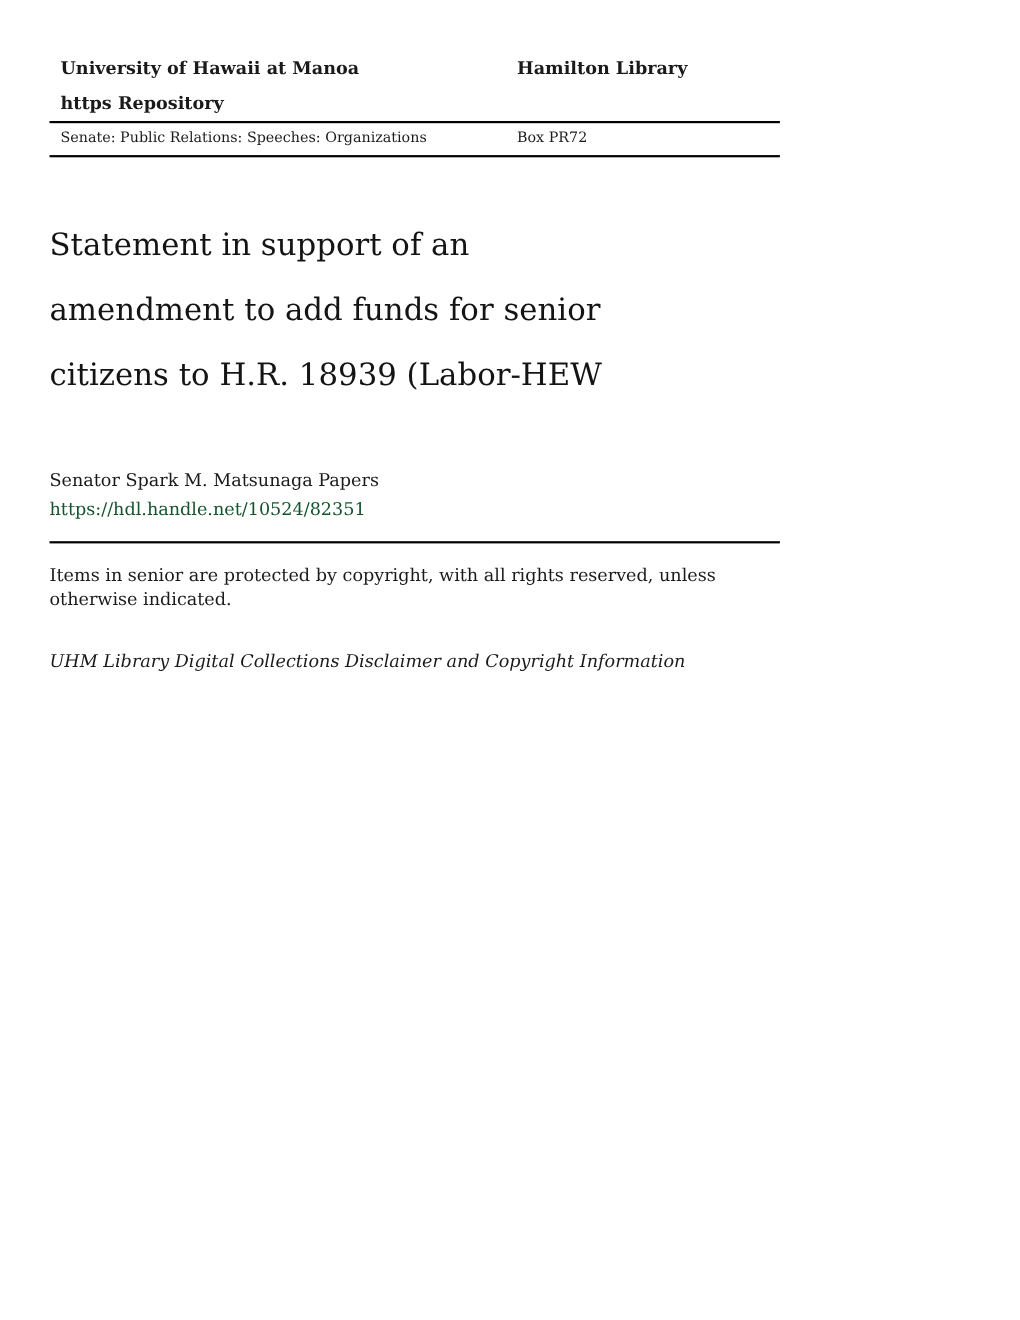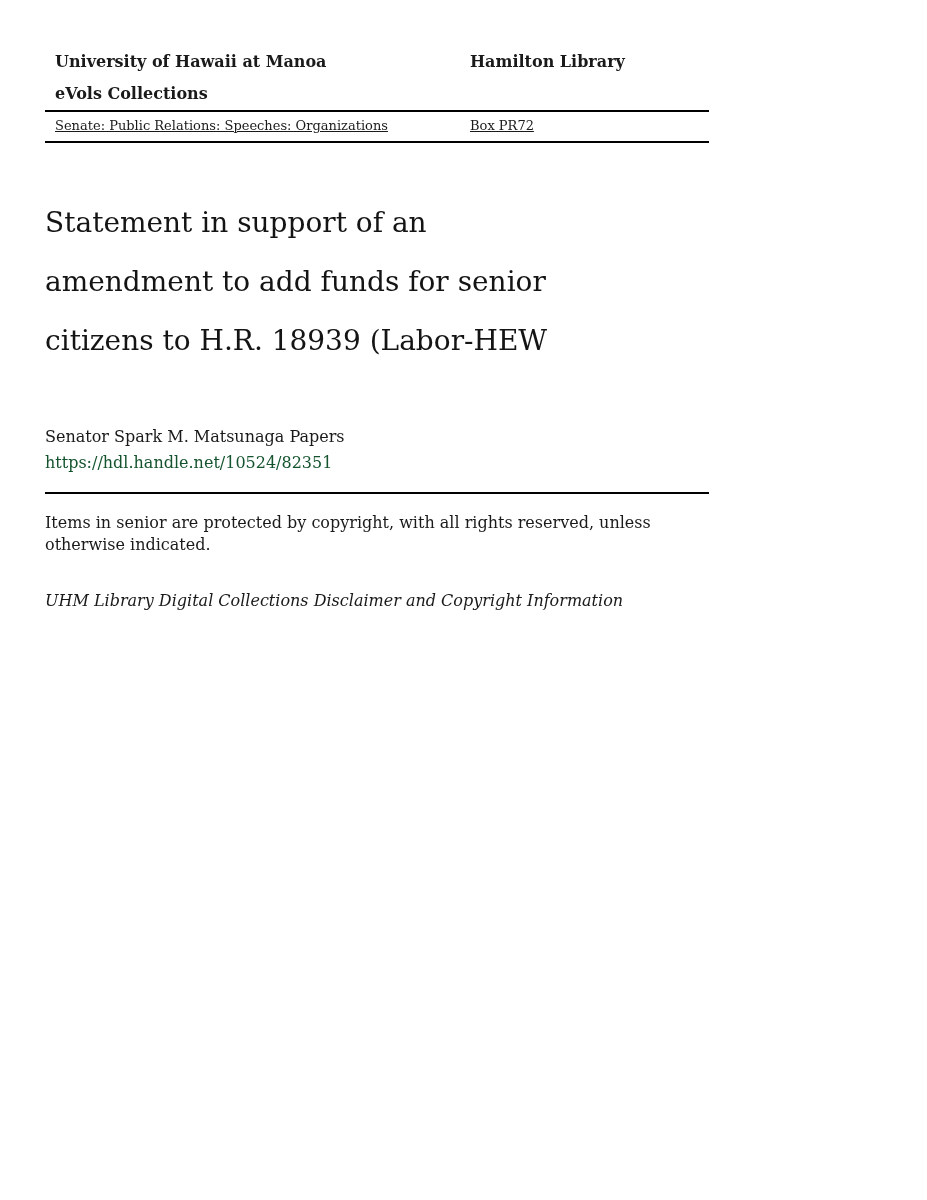--- a/index.html
+++ b/index.html
@@ -37,21 +37,20 @@
   .hdr-sub {
     display: grid;
     grid-template-columns: 425px 1fr;
     padding: 7px 0 8px 0;
   }
   .hdr-sub .cell-left { padding-left: 10px; }
   .hdr-small {
     font-size: 13px;
     line-height: 14px;
     white-space: nowrap;
-    text-decoration: underline;
   }
   
   .doc-title {
     margin-top: 50px;
     font-size: 28px;
     line-height: 59px;
     font-weight: normal;
     color: #141414;
   }
   
@@ -83,21 +82,21 @@
 </style>
 </head>
 <body>
 
 <div class="page">
 
   
   <div class="hdr-main">
     <div class="cell-left">
       <div class="hdr-bold">University of Hawaii at Manoa</div>
-      <div class="hdr-bold">eVols Collections</div>
+      <div class="hdr-bold">https Repository</div>
     </div>
     <div class="cell-right">
       <div class="hdr-bold">Hamilton Library</div>
     </div>
   </div>
 
   <div class="rule"></div>
 
   
   <div class="hdr-sub">

